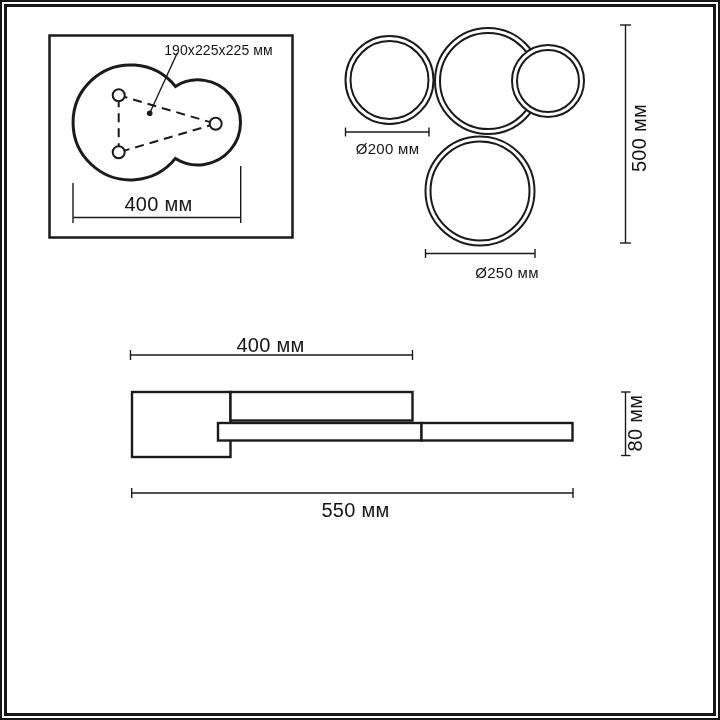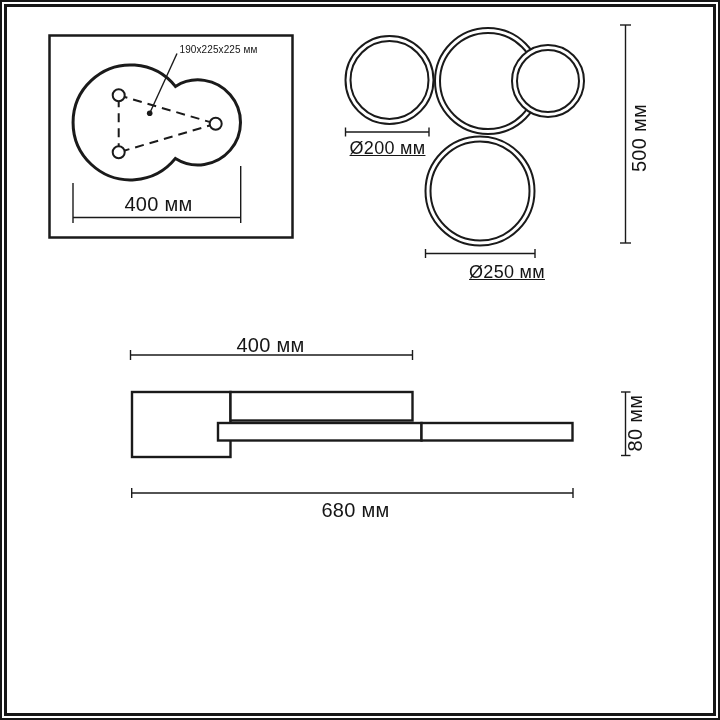--- a/index.html
+++ b/index.html
@@ -35,26 +35,25 @@
   .dim-label {
     position: absolute;
     transform: translate(-50%, -50%);
     white-space: nowrap;
     color: #151515;
     font-size: 20px;
     letter-spacing: 0.3px;
     line-height: 1;
   }
   .dim-label.small {
-    font-size: 10px;
+    font-size: 14px;
     letter-spacing: 0.1px;
   }
   .dim-label.mid {
-    font-size: 18px;
-    text-decoration: underline;
+    font-size: 15px;
   }
   .dim-label.vertical {
     transform: translate(-50%, -50%) rotate(-90deg);
   }
 </style>
 </head>
 <body>
 
 <div class="stage">
 
@@ -153,17 +152,17 @@
   <div class="dim-label mid" style="left:387.5px; top:148px;">Ø200 мм</div>
 
   <div class="dim-label mid" style="left:507px; top:271.5px;">Ø250 мм</div>
 
   <div class="dim-label vertical" style="left:639px; top:138px;">500 мм</div>
 
   <div class="dim-label" style="left:270.5px; top:344.5px;">400 мм</div>
 
   <div class="dim-label vertical" style="left:634.5px; top:422.5px;">80 мм</div>
 
-  <div class="dim-label" style="left:355.5px; top:510px;">680 мм</div>
+  <div class="dim-label" style="left:355.5px; top:510px;">550 мм</div>
 
   <div class="frame-outer"></div>
   <div class="frame-inner"></div>
 </div>
 
 </body></html>

